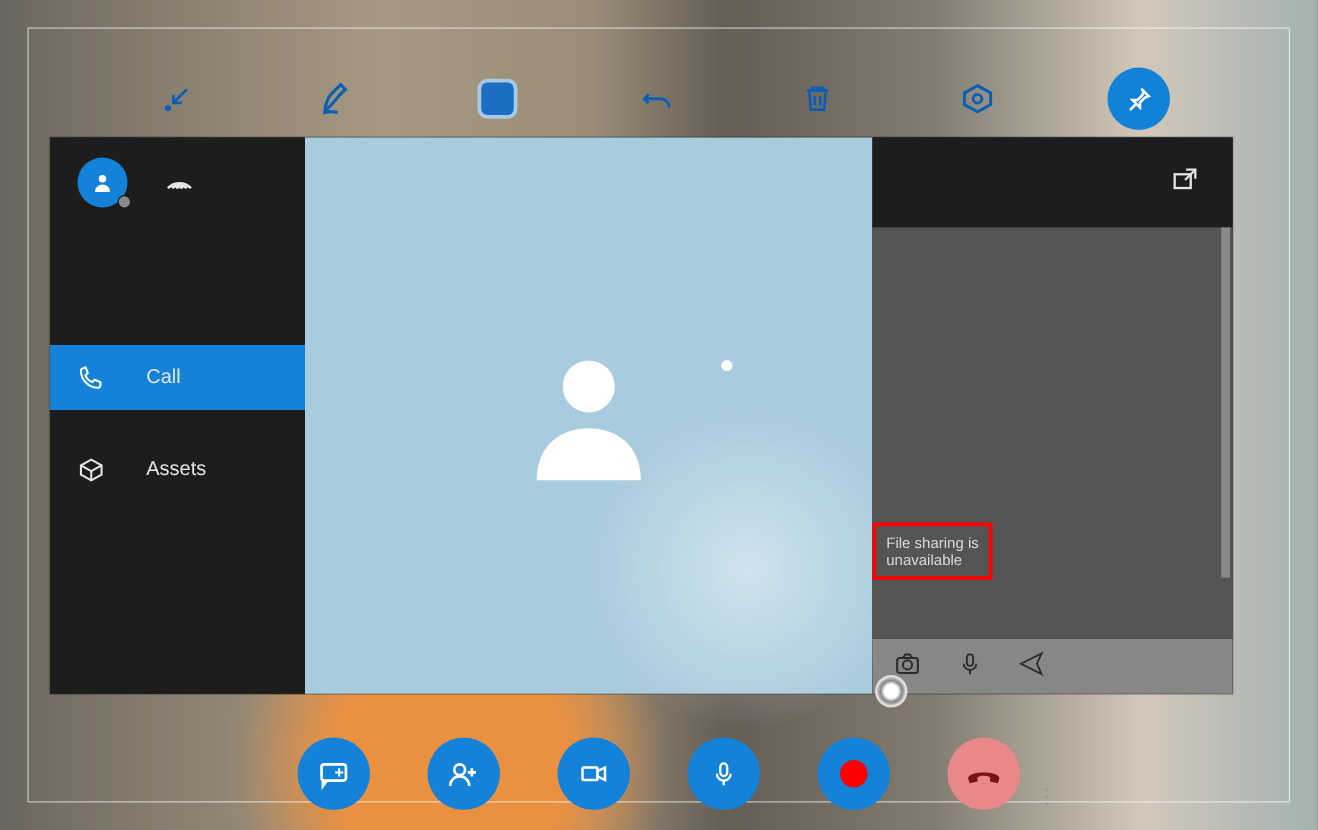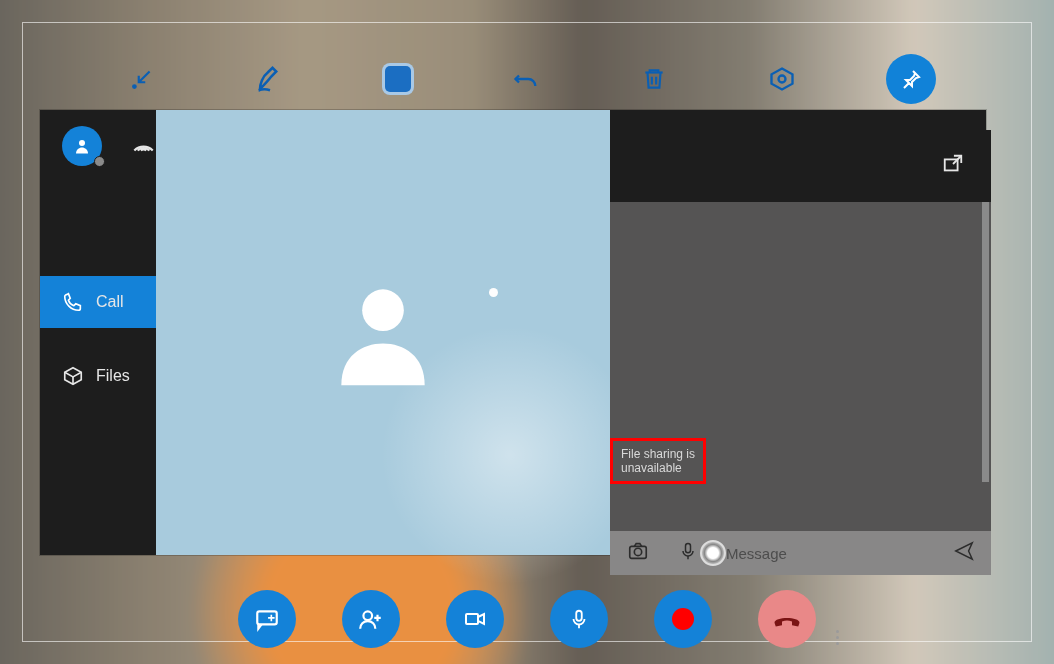--- a/index.html
+++ b/index.html
@@ -39,35 +39,35 @@
   }
   .sidebar { width:204px; height:100%; background:#1d1d1d; color:#e6e6e6; display:flex; flex-direction:column; }
   .side-top { height:72px; display:flex; align-items:center; padding-left:22px; gap:28px; }
   .avatar-sm { width:40px; height:40px; border-radius:50%; background:#1482d8; display:flex; align-items:center; justify-content:center; position:relative; }
   .avatar-sm svg { fill:#fff; }
   .presence-dot { position:absolute; right:-3px; bottom:-1px; width:11px; height:11px; border-radius:50%; background:#8a8a8a; border:1px solid #1d1d1d; }
   .broadcast-icon svg { stroke:#e6e6e6; fill:none; stroke-width:2; }
 
   .side-spacer { height:72px; }
   .side-item {
-    height:52px; display:flex; align-items:center; padding-left:22px; gap:12px;
+    height:52px; display:flex; align-items:center; padding-left:22px; gap:33px;
     color:#e6e6e6; cursor:pointer; font-size:16px;
     margin-top: 22px;
   }
   .side-item:first-of-type { margin-top: 0; }
   .side-item.active { background:#1482d8; }
   .side-item svg { stroke:#e6e6e6; fill:none; stroke-width:1.8; }
   .side-item.active svg { stroke:#fff; }
 
   .center { flex:0 0 454px; height:100%; background:#a8cbdd; position:relative; display:flex; align-items:center; justify-content:center; }
   .avatar-lg svg { fill:#fff; }
   .loading-dot { position:absolute; left:333px; top:178px; width:9px; height:9px; border-radius:50%; background:#fdfdfd; }
   .center-glow { position:absolute; right:-30px; bottom:-30px; width:260px; height:260px; border-radius:50%; background: radial-gradient(circle, rgba(255,255,255,0.45) 0%, rgba(255,255,255,0) 70%); }
 
-  .right-pane { flex:1; height:100%; background:#333232; display:flex; flex-direction:column; position:relative;margin-top:20px; }
+  .right-pane { flex:1; height:100%; background:#333232; display:flex; flex-direction:column; position:relative; }
   .right-header { height:72px; background:#1d1d1d; display:flex; align-items:center; justify-content:flex-end; padding-right:26px; }
   .popout svg { stroke:#e6e6e6; fill:none; stroke-width:2; }
   .right-body { flex:1; background:#555454; position:relative; }
   .right-scroll { position:absolute; right:2px; top:0; width:7px; height:280px; background:#8a8a8a; }
 
   .tooltip {
     position:absolute; left:0px; bottom:47px; padding:6px 8px;
     background:#555454; color:#d9d9d9; font-size:12px; line-height:14px;
     border:3px solid #ff0000;
   }
@@ -172,21 +172,21 @@
           <path d="M5 4 c-1 0 -2 1 -2 2 c0 8 7 15 15 15 c1 0 2 -1 2 -2 v-3 l-5 -2 -2 2 c-3 -1 -5 -3 -6 -6 l2 -2 -2 -5 Z"></path>
         </svg>
       <span>Call</span>
     </div>
     <div class="side-item">
       <svg width="22" height="22" viewBox="0 0 24 24">
           <path d="M12 3 L21 8 v8 L12 21 L3 16 V8 Z"></path>
           <path d="M3 8 L12 13 L21 8"></path>
           <path d="M12 13 v8"></path>
         </svg>
-      <span>Files</span>
+      <span>Assets</span>
     </div>
   </div>
 
   <div class="center">
     <div class="center-glow"></div>
     <div class="avatar-lg">
       <svg width="100" height="110" viewBox="0 0 24 26">
           <circle cx="12" cy="8" r="5"></circle>
           <path d="M2 26 c0-7 5-10 10-10 s10 3 10 10 Z"></path>
         </svg>
@@ -219,21 +219,20 @@
             <circle cx="12" cy="13" r="4"></circle>
           </svg>
       </div>
       <div class="msg-icon">
         <svg width="20" height="24" viewBox="0 0 24 24">
             <rect x="9" y="3" width="6" height="11" rx="3"></rect>
             <path d="M6 12 a6 6 0 0 0 12 0"></path>
             <path d="M12 18 v4"></path>
           </svg>
       </div>
-      <input class="msg-input" placeholder="Message" style="">
       <div class="send-icon">
         <svg width="22" height="22" viewBox="0 0 24 24">
             <path d="M3 12 L21 3 L17 12 L21 21 Z" fill="none" stroke="#2c2c2c" stroke-width="1.6"></path>
           </svg>
       </div>
     </div>
   </div>
 </div>
 
 <div class="camera-badge"></div>

